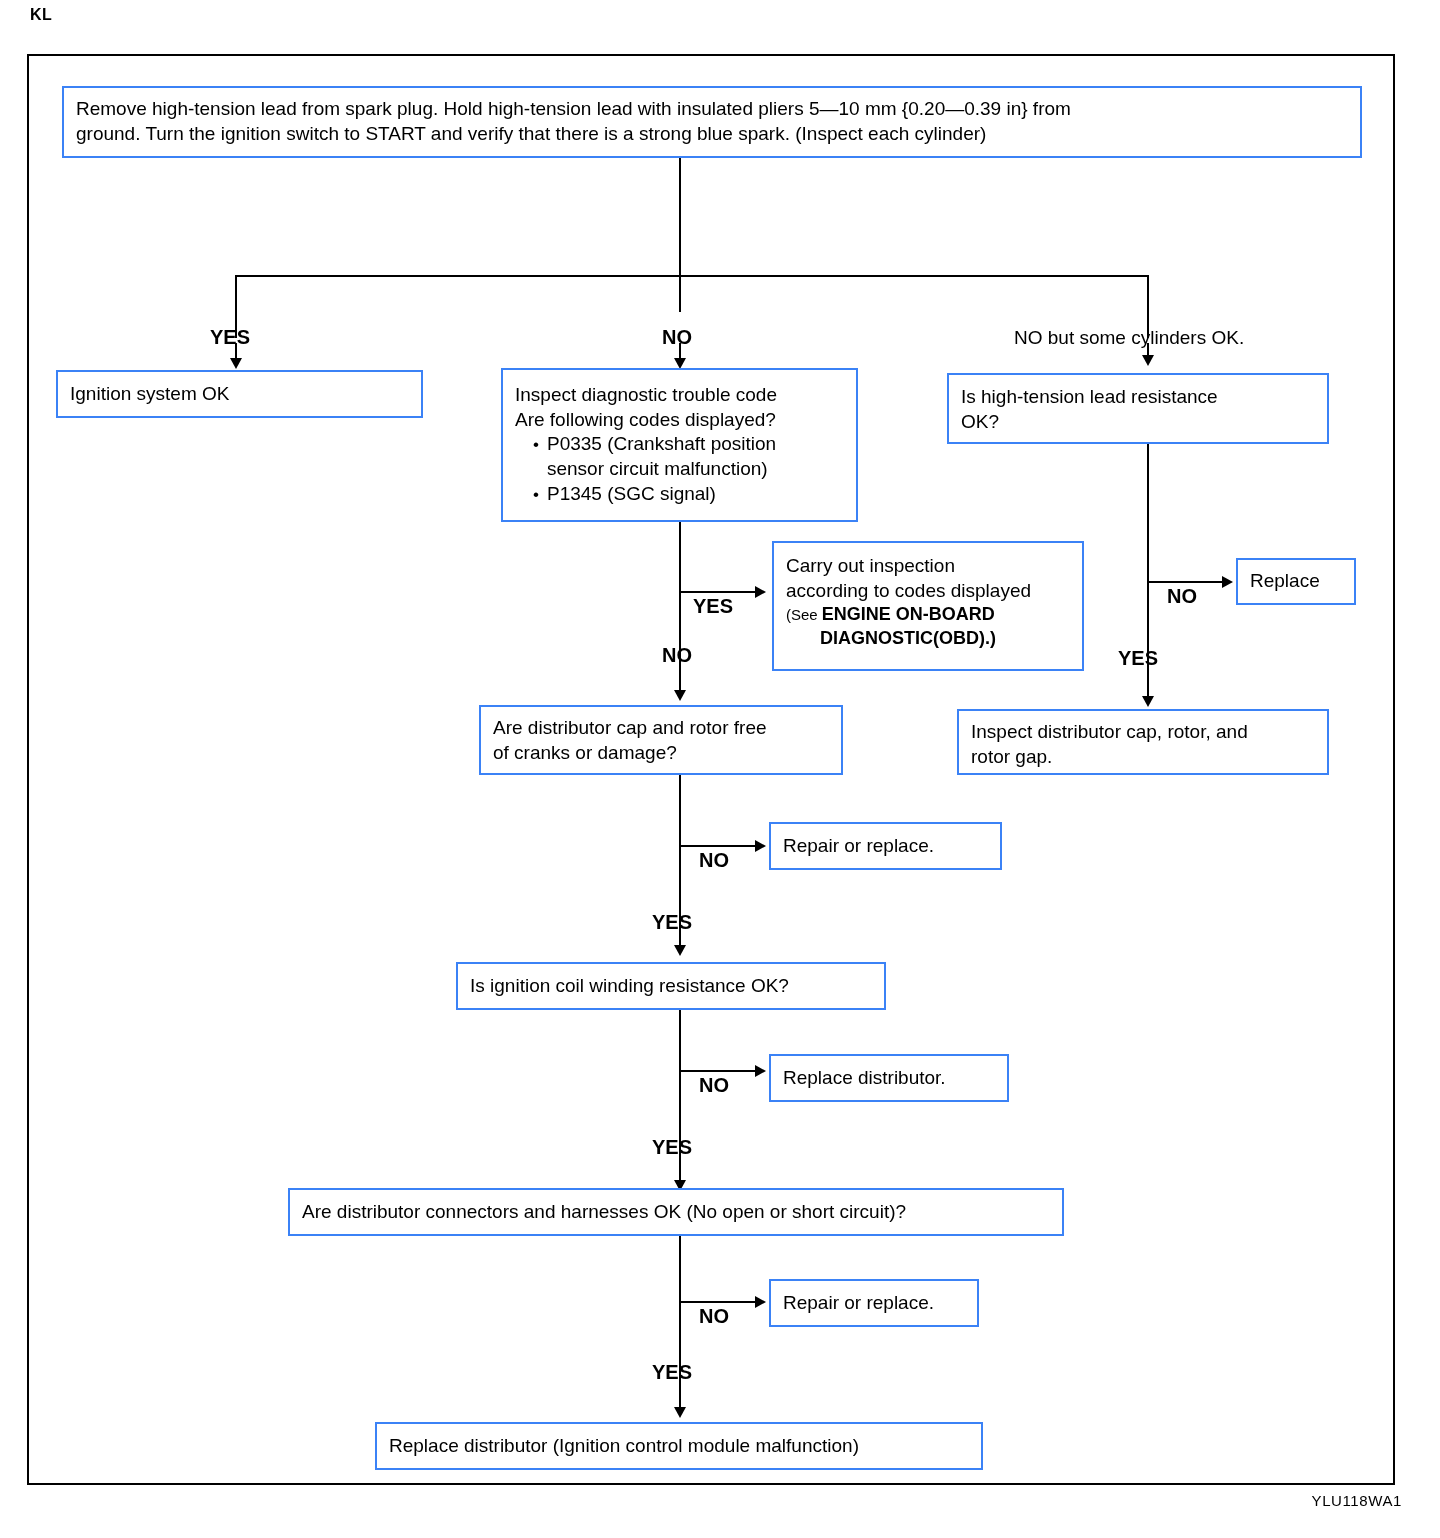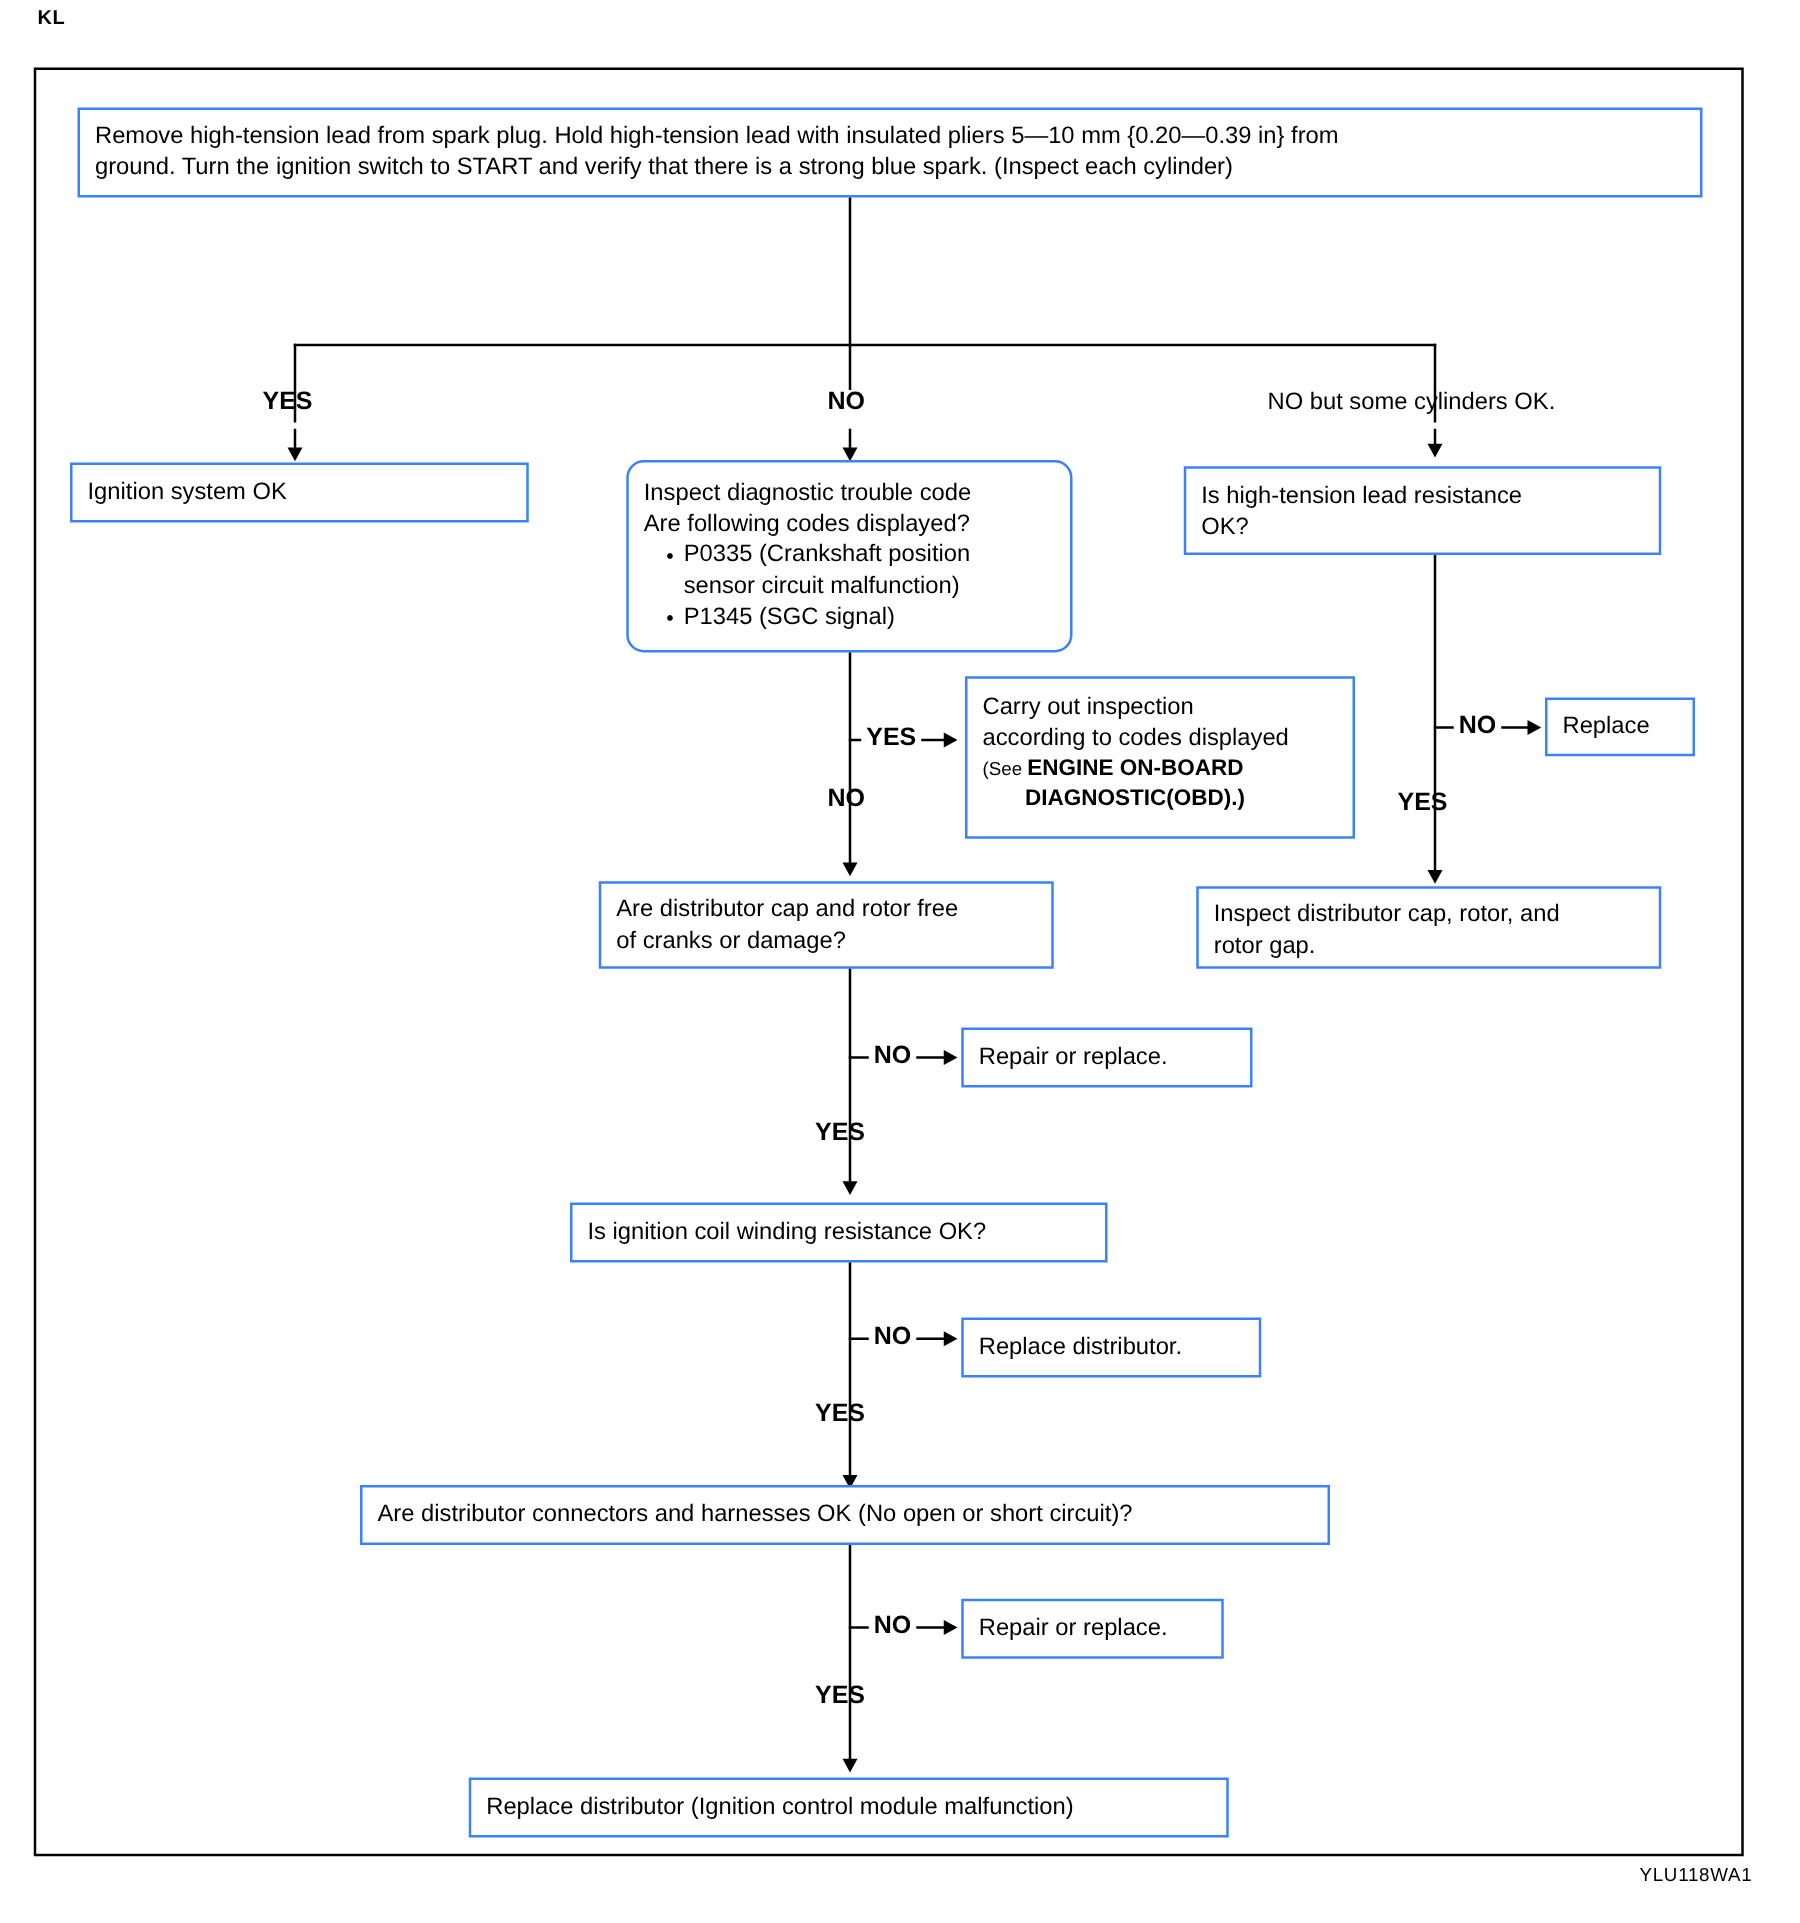--- a/index.html
+++ b/index.html
@@ -80,20 +80,21 @@
     border-top: 6px solid transparent;
     border-bottom: 6px solid transparent;
     border-left: 11px solid #000;
   }
   
   .blabel {
     position: absolute;
     font-size: 20px;
     font-weight: bold;
     white-space: nowrap;
+    margin-top: 16px;
   }
   .blabel.plain {
     font-weight: normal;
     font-size: 19px;
   }
   
   .fig-id {
     position: absolute;
     right: 38px;
     top: 1492px;
@@ -145,21 +146,21 @@
 
   <div class="vline" style="left:1147px; top:275px; height:63px;"></div>
   <div class="blabel plain" style="left:1014px; top:311px;">NO but some cylinders OK.</div>
   <div class="vline" style="left:1147px; top:343px; height:17px;"></div>
   <div class="arrow-down" style="left:1142px; top:355px;"></div>
 
   <div class="node bold" style="left:56px; top:370px; width:367px; height:48px;">
     <span>Ignition system OK</span>
   </div>
 
-  <div class="node topalign" style="left:501px; top:368px; width:357px; height:154px; padding-top:13px;border-radius:14px;">
+  <div class="node topalign" style="left:501px; top:368px; width:357px; height:154px; padding-top:13px;">
     <div class="inner">
       <div>Inspect diagnostic trouble code</div>
       <div>Are following codes displayed?</div>
       <div class="bullet-row">
         <span class="bullet-dot">•</span>
         <span>
           <span>P0335 (Crankshaft position</span><br>
           <span>sensor circuit malfunction)</span>
         </span>
       </div>

